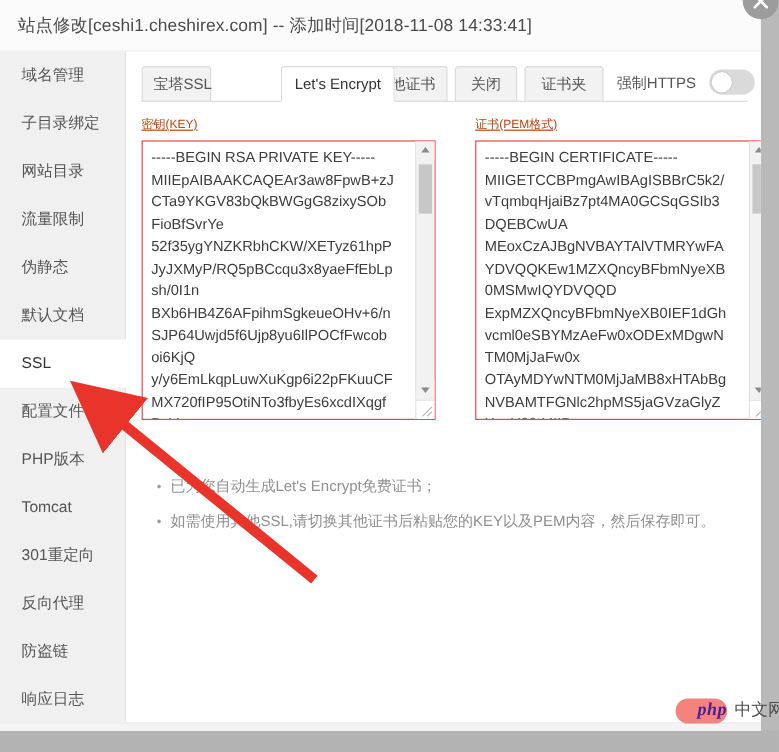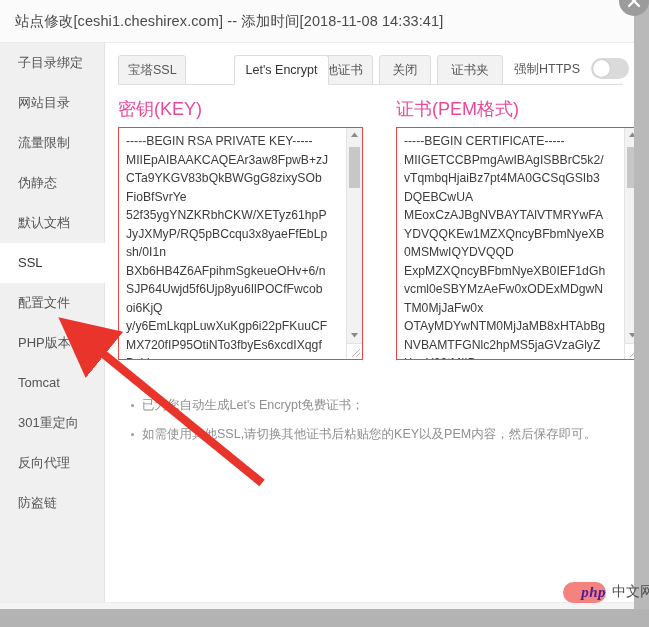--- a/index.html
+++ b/index.html
@@ -171,24 +171,25 @@
 
   
   .field {
     position: absolute;
     top: 54px;
   }
   .field.left  { left: 12px;  width: 245px; }
   .field.right { left: 264px; width: 245px; padding-left: 26px; }
 
   .field-label {
-    font-size: 18px;
-    color: #ec4899;
+    font-size: 10px;
+    color: #c2410c;
     margin-bottom: 6px;
     display: block;
+    text-decoration: underline;
   }
 
   .ta-wrap {
     position: relative;
     width: 100%;
     height: 233px;
     border: 1px solid #ef4444;
     background: #ffffff;
     box-sizing: border-box;
   }
@@ -354,39 +355,41 @@
   <div class="right-strip"></div>
   <div class="bottom-strip"></div>
 
   <div class="dialog">
 
     <div class="titlebar">
       <div class="titlebar-text">站点修改[ceshi1.cheshirex.com] -- 添加时间[2018-11-08 14:33:41]</div>
     </div>
 
     <div class="sidebar">
+      <div class="side-item"><span>域名管理</span></div>
       <div class="side-item"><span>子目录绑定</span></div>
       <div class="side-item"><span>网站目录</span></div>
       <div class="side-item"><span>流量限制</span></div>
       <div class="side-item"><span>伪静态</span></div>
       <div class="side-item"><span>默认文档</span></div>
       <div class="side-item active"><span>SSL</span></div>
       <div class="side-item"><span>配置文件</span></div>
       <div class="side-item"><span>PHP版本</span></div>
       <div class="side-item"><span>Tomcat</span></div>
       <div class="side-item"><span>301重定向</span></div>
       <div class="side-item"><span>反向代理</span></div>
       <div class="side-item"><span>防盗链</span></div>
+      <div class="side-item"><span>响应日志</span></div>
     </div>
 
     <div class="content">
 
       <div class="tabbar">
         <div class="tabs-underline"></div>
-        <div class="tab" style="left:0px;   width:68px;"><span>宝塔SSL</span></div>
+        <div class="tab" style="left:0px;   width:58px;"><span>宝塔SSL</span></div>
         <div class="tab active" style="left:84px;  width:95px;"><span>Let's Encrypt</span></div>
         <div class="tab" style="left:185px; width:70px;"><span>其他证书</span></div>
         <div class="tab" style="left:261px; width:52px;"><span>关闭</span></div>
         <div class="tab" style="left:319px; width:66px;"><span>证书夹</span></div>
 
         <div class="https-label">强制HTTPS</div>
         <div class="toggle">
           <div class="knob"></div>
         </div>
       </div>

